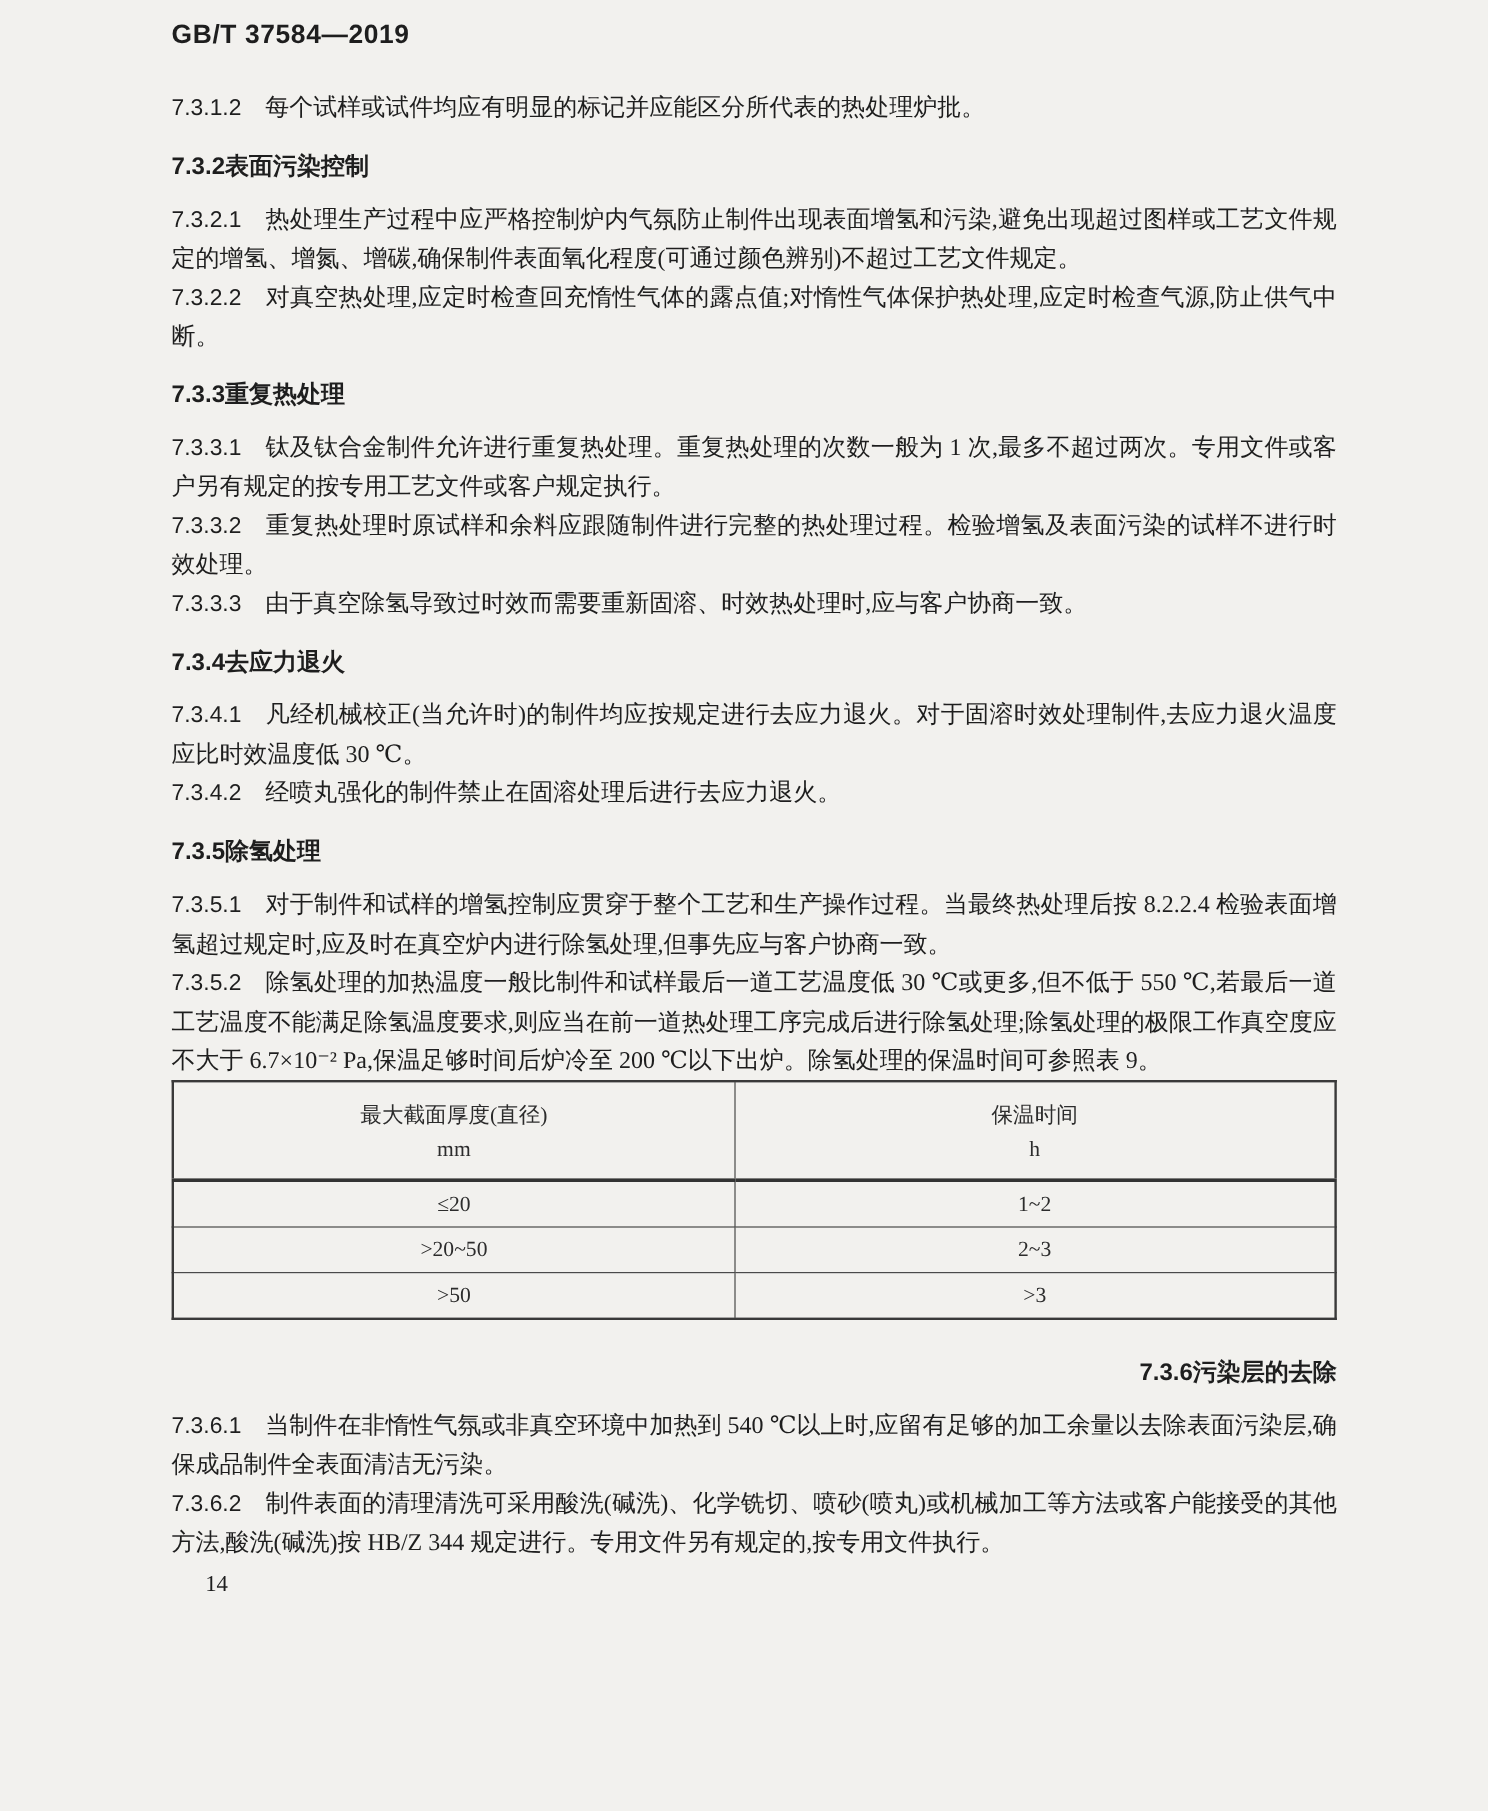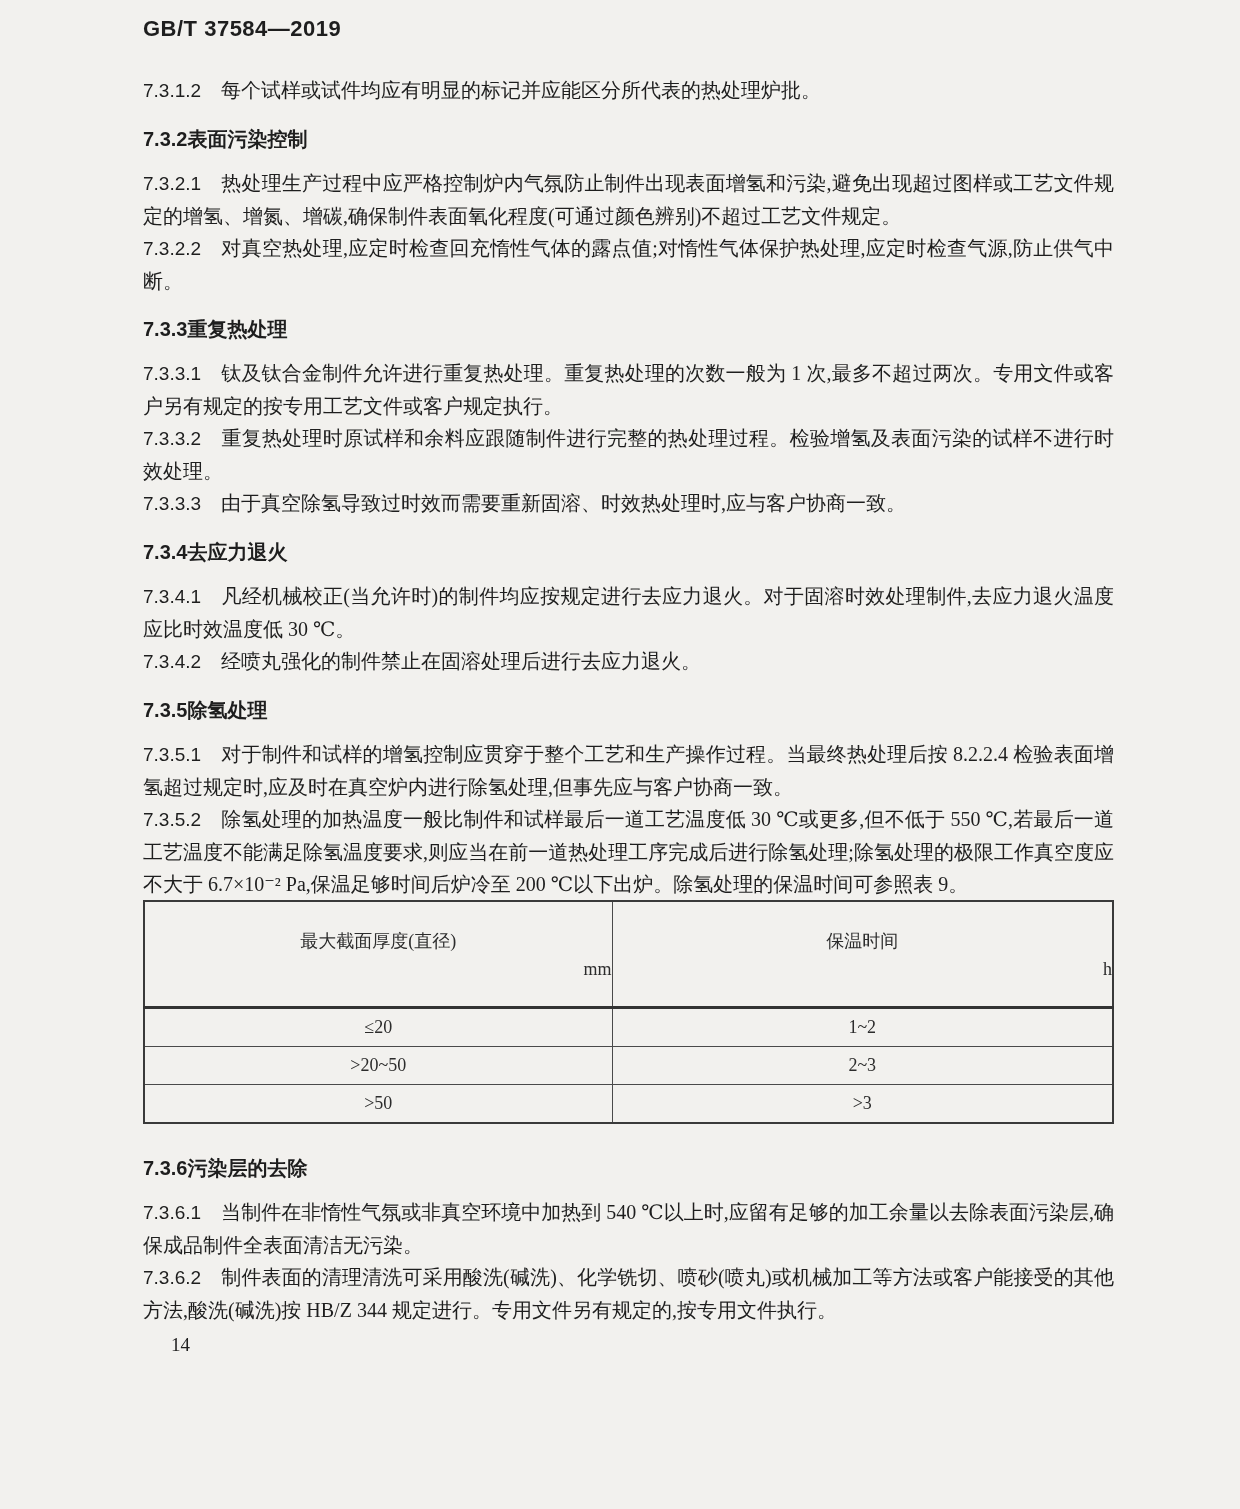--- a/index.html
+++ b/index.html
@@ -71,24 +71,24 @@
   table.std-table th, table.std-table td {
     border: 1px solid #4a4a4a;
     text-align: center;
     font-weight: normal;
     color: #2c2c2c;
   }
   table.std-table thead th {
     height: 72px;
     border-bottom: 3px solid #333;
     vertical-align: middle;
-    padding: 16px 0;
+    padding: 4px 0;
   }
   table.std-table thead .th-title { display: block; line-height: 30px; }
-  table.std-table thead .th-unit  { display: block; line-height: 26px; text-align: right; }
+  table.std-table thead .th-unit  { display: block; line-height: 26px; }
   table.std-table tbody td {
     height: 37px;
     line-height: 37px;
     padding: 0;
   }
   .page-number {
     font-size: 19px;
     line-height: 26px;
     margin: 6px 0 0 28px;
   }
@@ -183,21 +183,21 @@
         <td>&gt;20~50</td>
         <td>2~3</td>
       </tr>
       <tr>
         <td>&gt;50</td>
         <td>&gt;3</td>
       </tr>
     </tbody>
   </table>
 
-  <h3 class="sub-heading" style="margin-top: 30px;">
+  <h3 class="sub-heading" style="margin-top: 30px; text-align: right;">
     <span class="heading-num">7.3.6</span><span>污染层的去除</span>
   </h3>
 
   <p class="clause">
     <span class="clause-num">7.3.6.1</span><span>当制件在非惰性气氛或非真空环境中加热到 540 ℃以上时,应留有足够的加工余量以去除表面污染层,确保成品制件全表面清洁无污染。</span>
   </p>
 
   <p class="clause">
     <span class="clause-num">7.3.6.2</span><span>制件表面的清理清洗可采用酸洗(碱洗)、化学铣切、喷砂(喷丸)或机械加工等方法或客户能接受的其他方法,酸洗(碱洗)按 HB/Z 344 规定进行。专用文件另有规定的,按专用文件执行。</span>
   </p>

